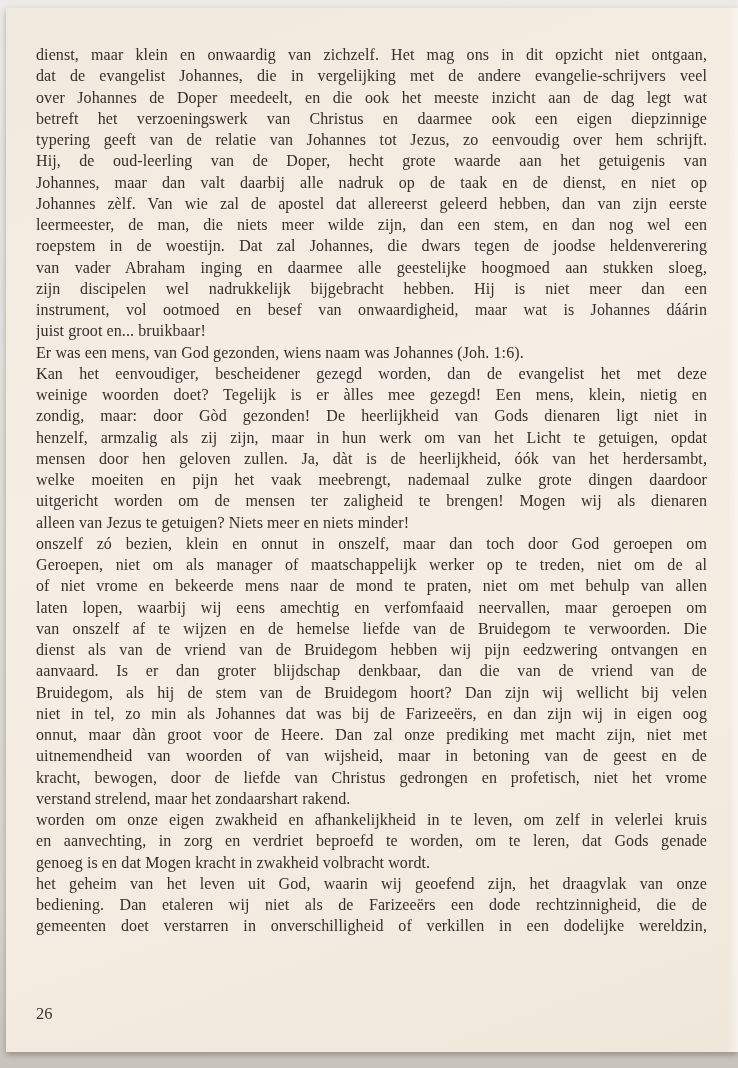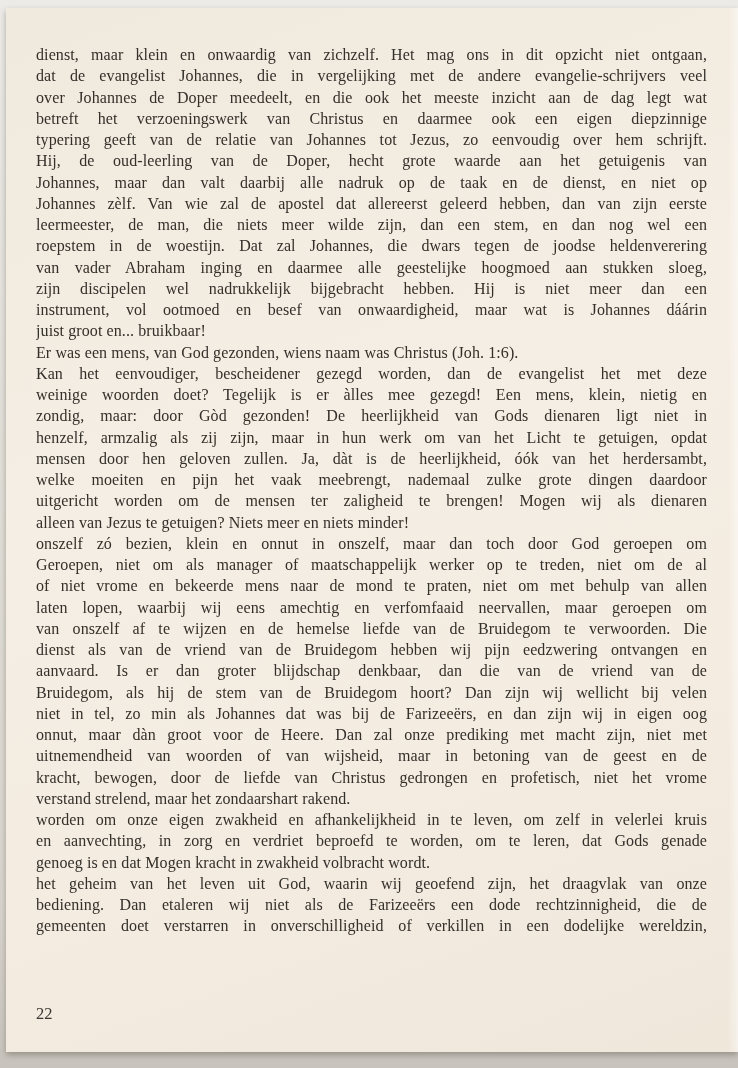--- a/index.html
+++ b/index.html
@@ -84,21 +84,21 @@
           <div class="line">Johannes, maar dan valt daarbij alle nadruk op de taak en de dienst, en niet op</div>
           <div class="line">Johannes zèlf. Van wie zal de apostel dat allereerst geleerd hebben, dan van zijn eerste</div>
           <div class="line">leermeester, de man, die niets meer wilde zijn, dan een stem, en dan nog wel een</div>
           <div class="line">roepstem in de woestijn. Dat zal Johannes, die dwars tegen de joodse heldenverering</div>
           <div class="line">van vader Abraham inging en daarmee alle geestelijke hoogmoed aan stukken sloeg,</div>
           <div class="line">zijn discipelen wel nadrukkelijk bijgebracht hebben. Hij is niet meer dan een</div>
           <div class="line">instrument, vol ootmoed en besef van onwaardigheid, maar wat is Johannes dáárin</div>
           <div class="line last">juist groot en... bruikbaar!</div>
         </div>
         <div class="paragraph">
-          <div class="line last">Er was een mens, van God gezonden, wiens naam was Christus (Joh. 1:6).</div>
+          <div class="line last">Er was een mens, van God gezonden, wiens naam was Johannes (Joh. 1:6).</div>
         </div>
         <div class="paragraph">
           <div class="line">Kan het eenvoudiger, bescheidener gezegd worden, dan de evangelist het met deze</div>
           <div class="line">weinige woorden doet? Tegelijk is er àlles mee gezegd! Een mens, klein, nietig en</div>
           <div class="line">zondig, maar: door Gòd gezonden! De heerlijkheid van Gods dienaren ligt niet in</div>
           <div class="line">henzelf, armzalig als zij zijn, maar in hun werk om van het Licht te getuigen, opdat</div>
           <div class="line">mensen door hen geloven zullen. Ja, dàt is de heerlijkheid, óók van het herdersambt,</div>
           <div class="line">welke moeiten en pijn het vaak meebrengt, nademaal zulke grote dingen daardoor</div>
           <div class="line">uitgericht worden om de mensen ter zaligheid te brengen! Mogen wij als dienaren</div>
           <div class="line last">alleen van Jezus te getuigen? Niets meer en niets minder!</div>
@@ -122,15 +122,15 @@
           <div class="line">worden om onze eigen zwakheid en afhankelijkheid in te leven, om zelf in velerlei kruis</div>
           <div class="line">en aanvechting, in zorg en verdriet beproefd te worden, om te leren, dat Gods genade</div>
           <div class="line last">genoeg is en dat Mogen kracht in zwakheid volbracht wordt.</div>
         </div>
         <div class="paragraph">
           <div class="line">het geheim van het leven uit God, waarin wij geoefend zijn, het draagvlak van onze</div>
           <div class="line">bediening. Dan etaleren wij niet als de Farizeeërs een dode rechtzinnigheid, die de</div>
           <div class="line">gemeenten doet verstarren in onverschilligheid of verkillen in een dodelijke wereldzin,</div>
         </div>
       </div>
-    <div class="page-number">22</div>
+    <div class="page-number">26</div>
   </div>
 </div>
 
 </body></html>

